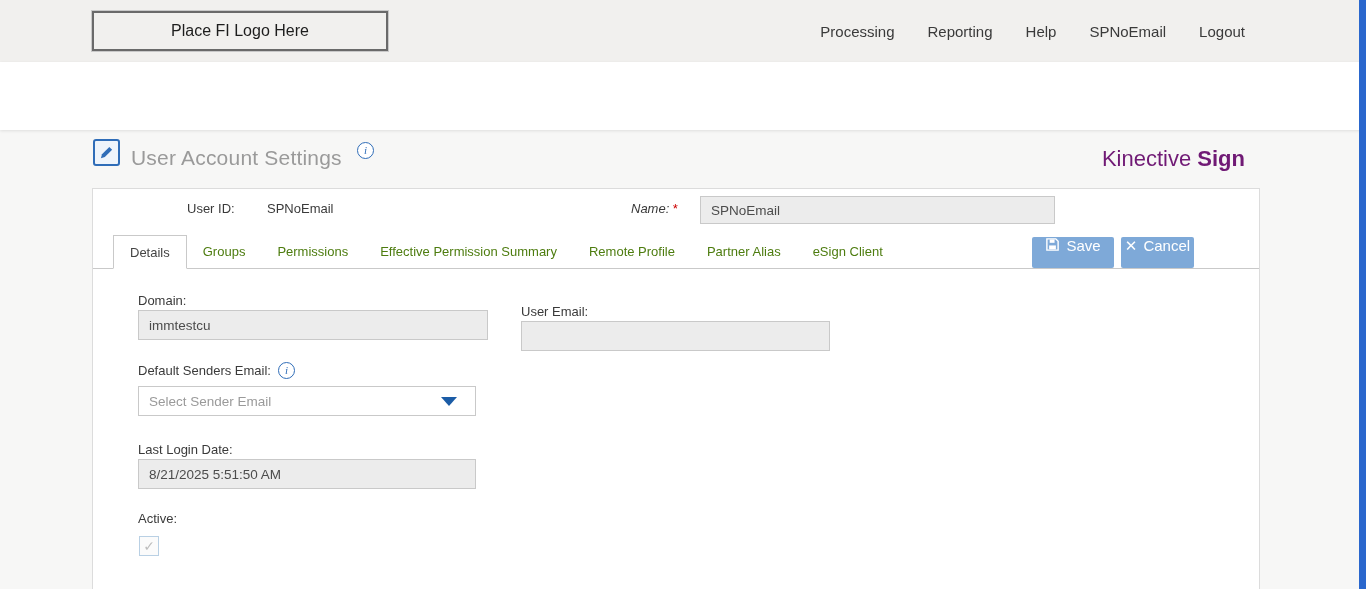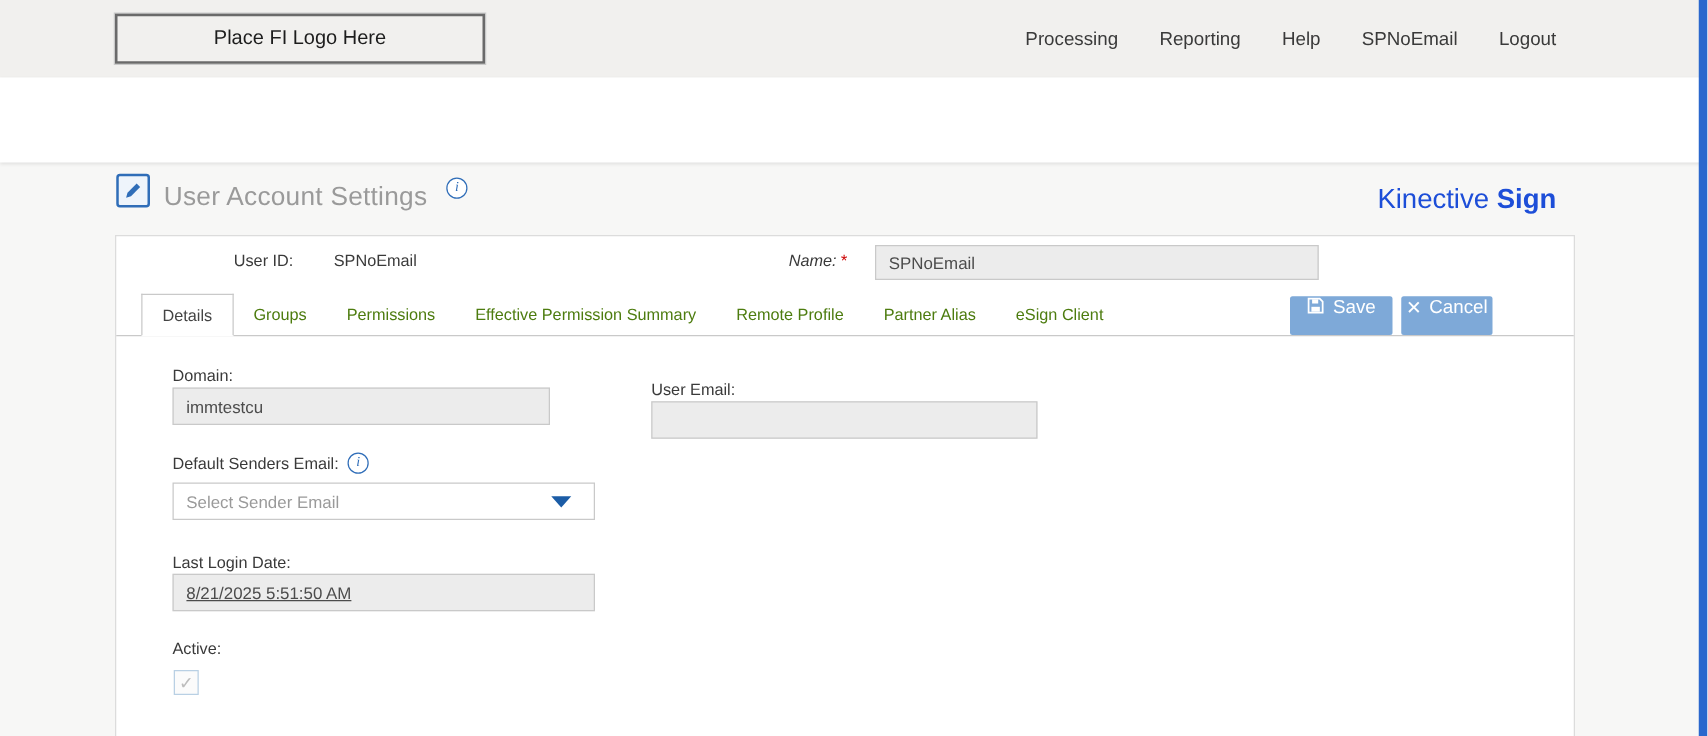--- a/index.html
+++ b/index.html
@@ -49,21 +49,21 @@
     width: 17px; height: 17px; border-radius: 50%;
     border: 1px solid #2f6db8; color: #2f6db8;
     display: inline-flex; align-items: center; justify-content: center;
     font-family: "Liberation Serif", serif; font-style: italic;
     font-size: 11px; line-height: 1; background: #fff; cursor: pointer;
   }
   .info-badge::before { content: "i"; }
   .title-info { position: absolute; left: 357px; top: 80px; }
   .brand {
     position: absolute; right: 121px; top: 84px;
-    font-size: 22px; color: #1d4ed8; white-space: nowrap;
+    font-size: 22px; color: #701a75; white-space: nowrap;
   }
   .brand .brand-name { font-weight: 400; }
   .brand .brand-product { font-weight: 700; }
 
   
   .card {
     position: absolute; left: 92px; top: 188px; width: 1168px; height: 401px;
     background: #ffffff; border: 1px solid #dcdcdc; border-bottom: none;
   }
   .lbl { font-size: 13px; color: #3a3a3a; position: absolute; white-space: nowrap; }
@@ -104,38 +104,38 @@
   .btn-save   { left: 939px; top: 48px; width: 82px;  height: 31px; background: #7ea9d8; }
   .btn-cancel { left: 1028px; top: 48px; width: 73px; height: 31px; background: #7ea9d8; }
   .btn-cancel .x-glyph::before { content: "✕"; font-size: 15px; color: #fff; }
   .btn-reset {
     left: 953px; top: 126px; width: 165px; height: 29px;
     background: #1b5ca6; font-size: 14px; font-weight: 700; border-radius: 3px;
   }
 
   
   .domain-label   { left: 45px; top: 104px; }
-  .domain-input   { left: 45px; top: 121px; width: 302px; height: 30px; }
+  .domain-input   { left: 45px; top: 121px; width: 350px; height: 30px; }
   .email-label    { left: 428px; top: 115px; }
   .email-input    { left: 428px; top: 132px; width: 309px; height: 30px; }
   .dse-label-row  { position: absolute; left: 45px; top: 173px; display: flex; align-items: center; gap: 7px; }
   .dse-label-row .lbl { position: static; }
   .dropdown {
     position: absolute; left: 45px; top: 197px; width: 338px; height: 30px;
     background: #fff; border: 1px solid #c9c9c9; cursor: pointer;
     display: flex; align-items: center; padding: 0 10px;
   }
   .dropdown .placeholder { font-size: 13.5px; color: #9a9a9a; flex: 1; }
   .dropdown .arrow {
     width: 0; height: 0; border-left: 8px solid transparent;
     border-right: 8px solid transparent; border-top: 9px solid #1b5ca6;
     margin-right: 8px;
   }
   .lastlogin-label { left: 45px; top: 253px; }
-  .lastlogin-input { left: 45px; top: 270px; width: 338px; height: 30px; text-decoration: underline; }
+  .lastlogin-input { left: 45px; top: 270px; width: 338px; height: 30px; }
   .active-label    { left: 45px; top: 322px; }
   .checkbox {
     position: absolute; left: 46px; top: 347px; width: 20px; height: 20px;
     border: 1px solid #b9d0e4; background: #fbfbfb; cursor: pointer;
     display: flex; align-items: center; justify-content: center;
   }
   .checkbox.checked::before { content: "✓"; color: #bdbdbd; font-size: 14px; }
 
   
   .scrollbar {

